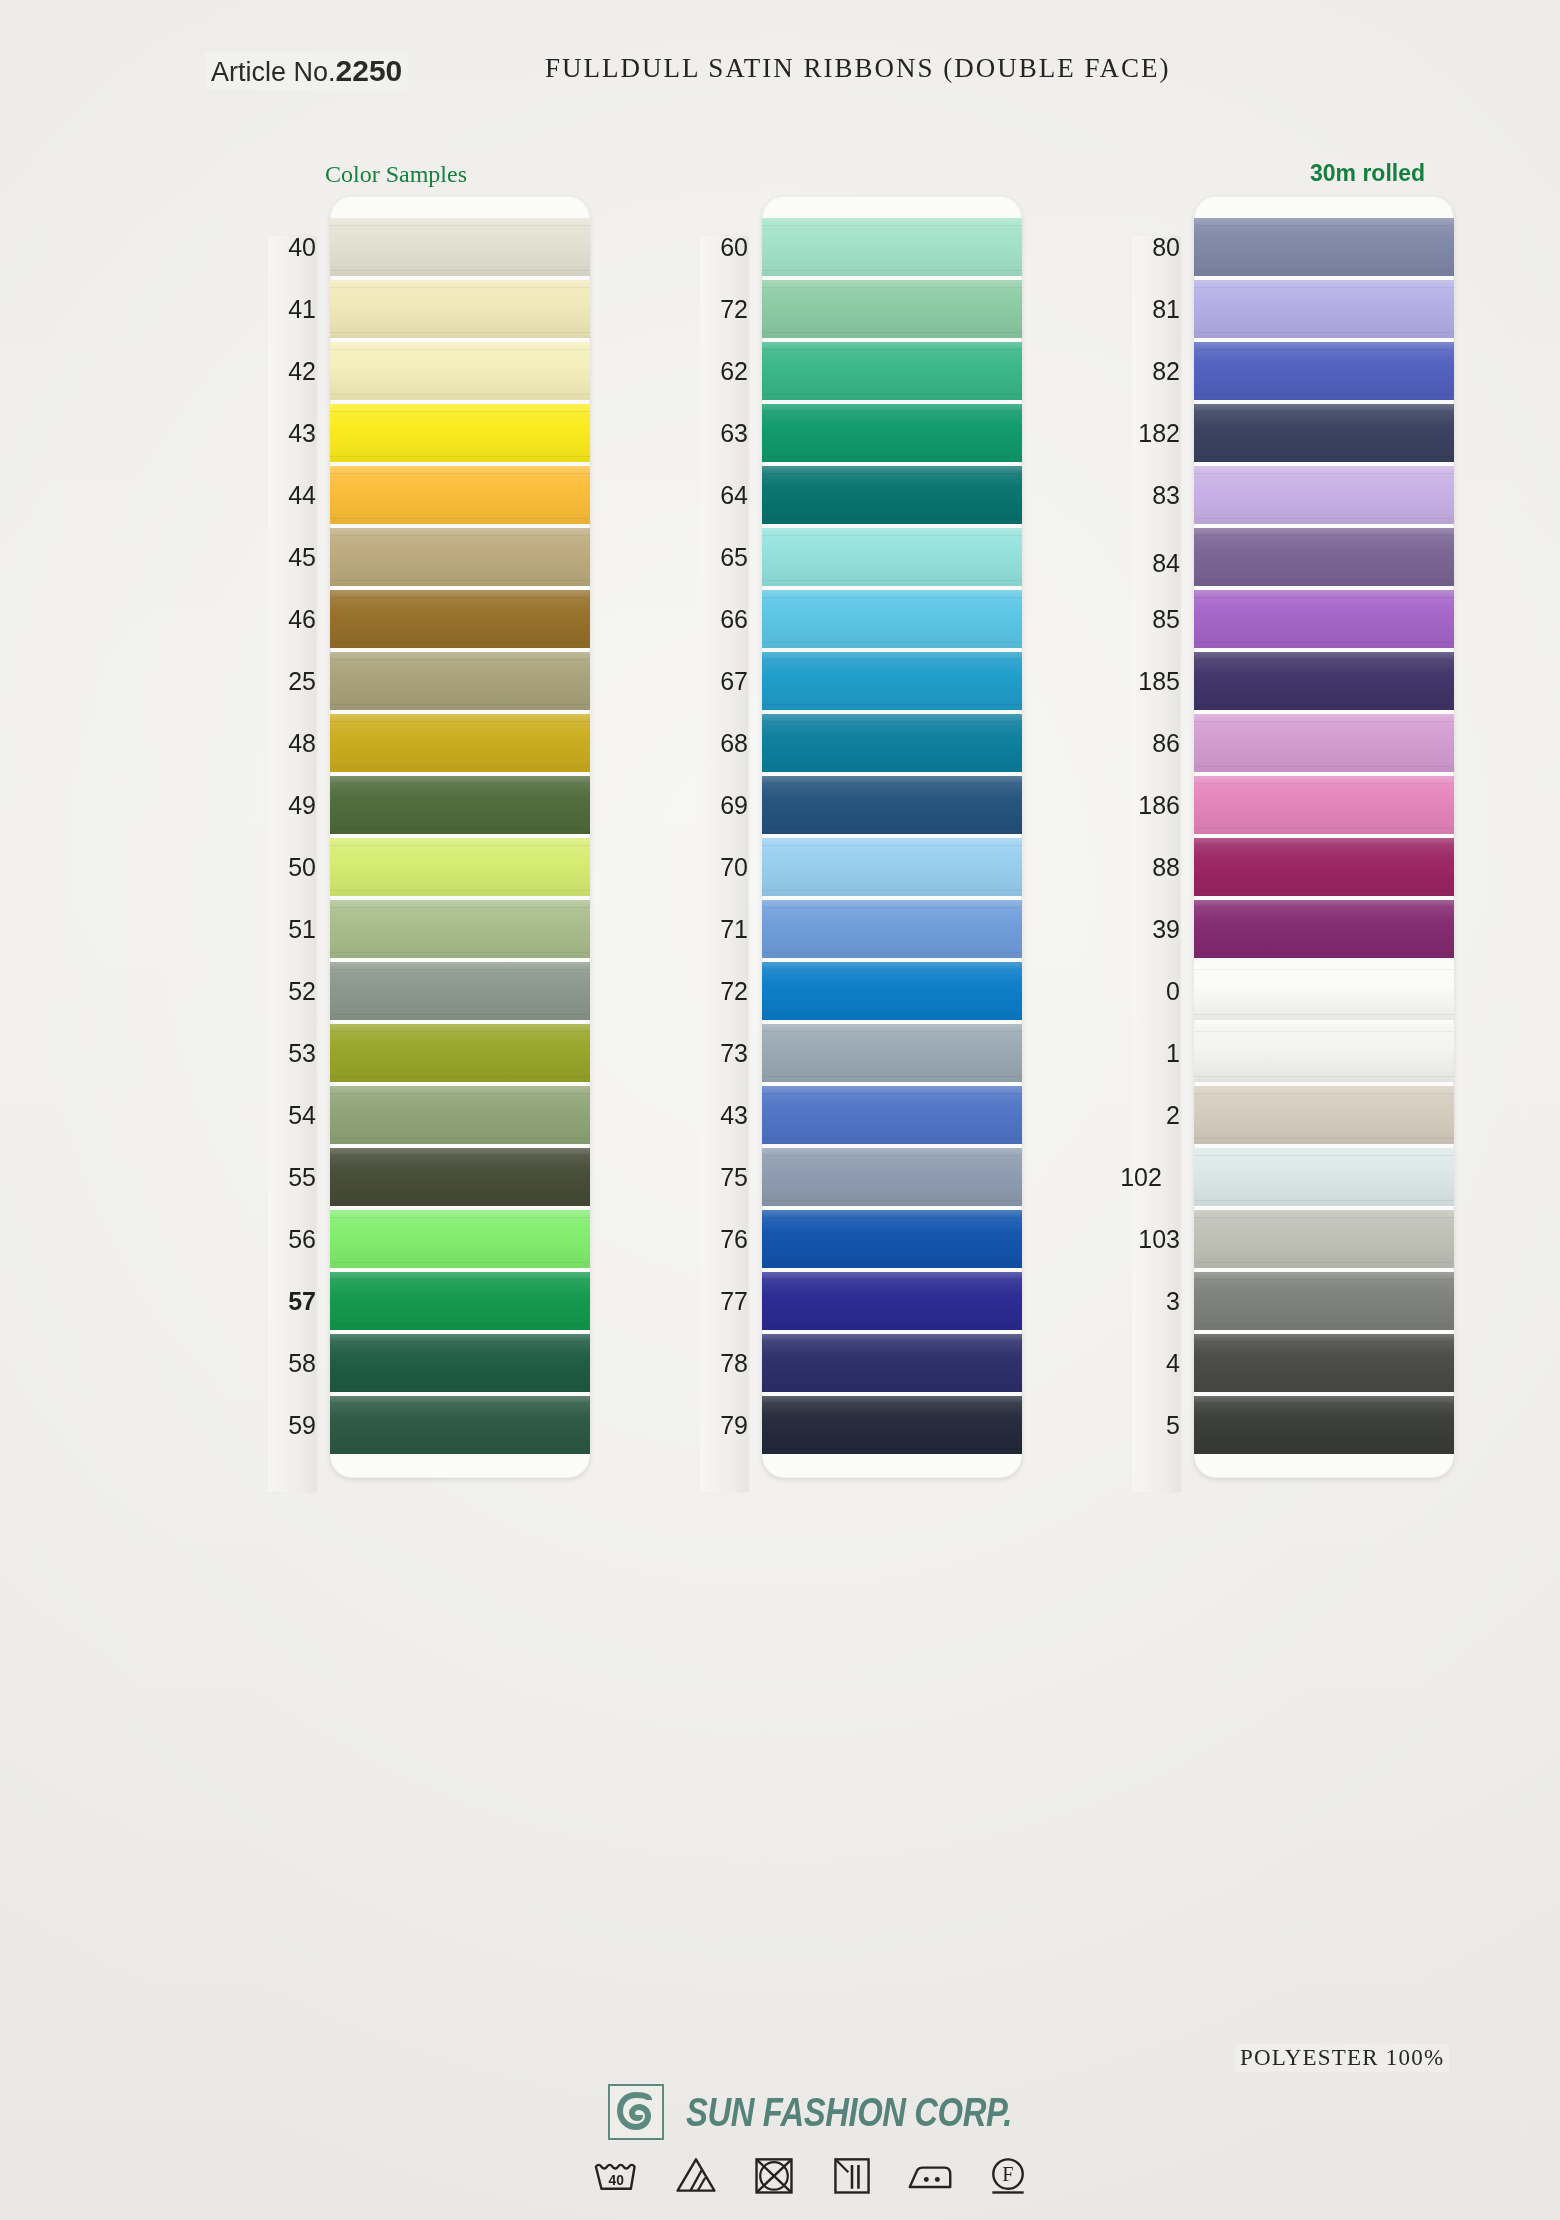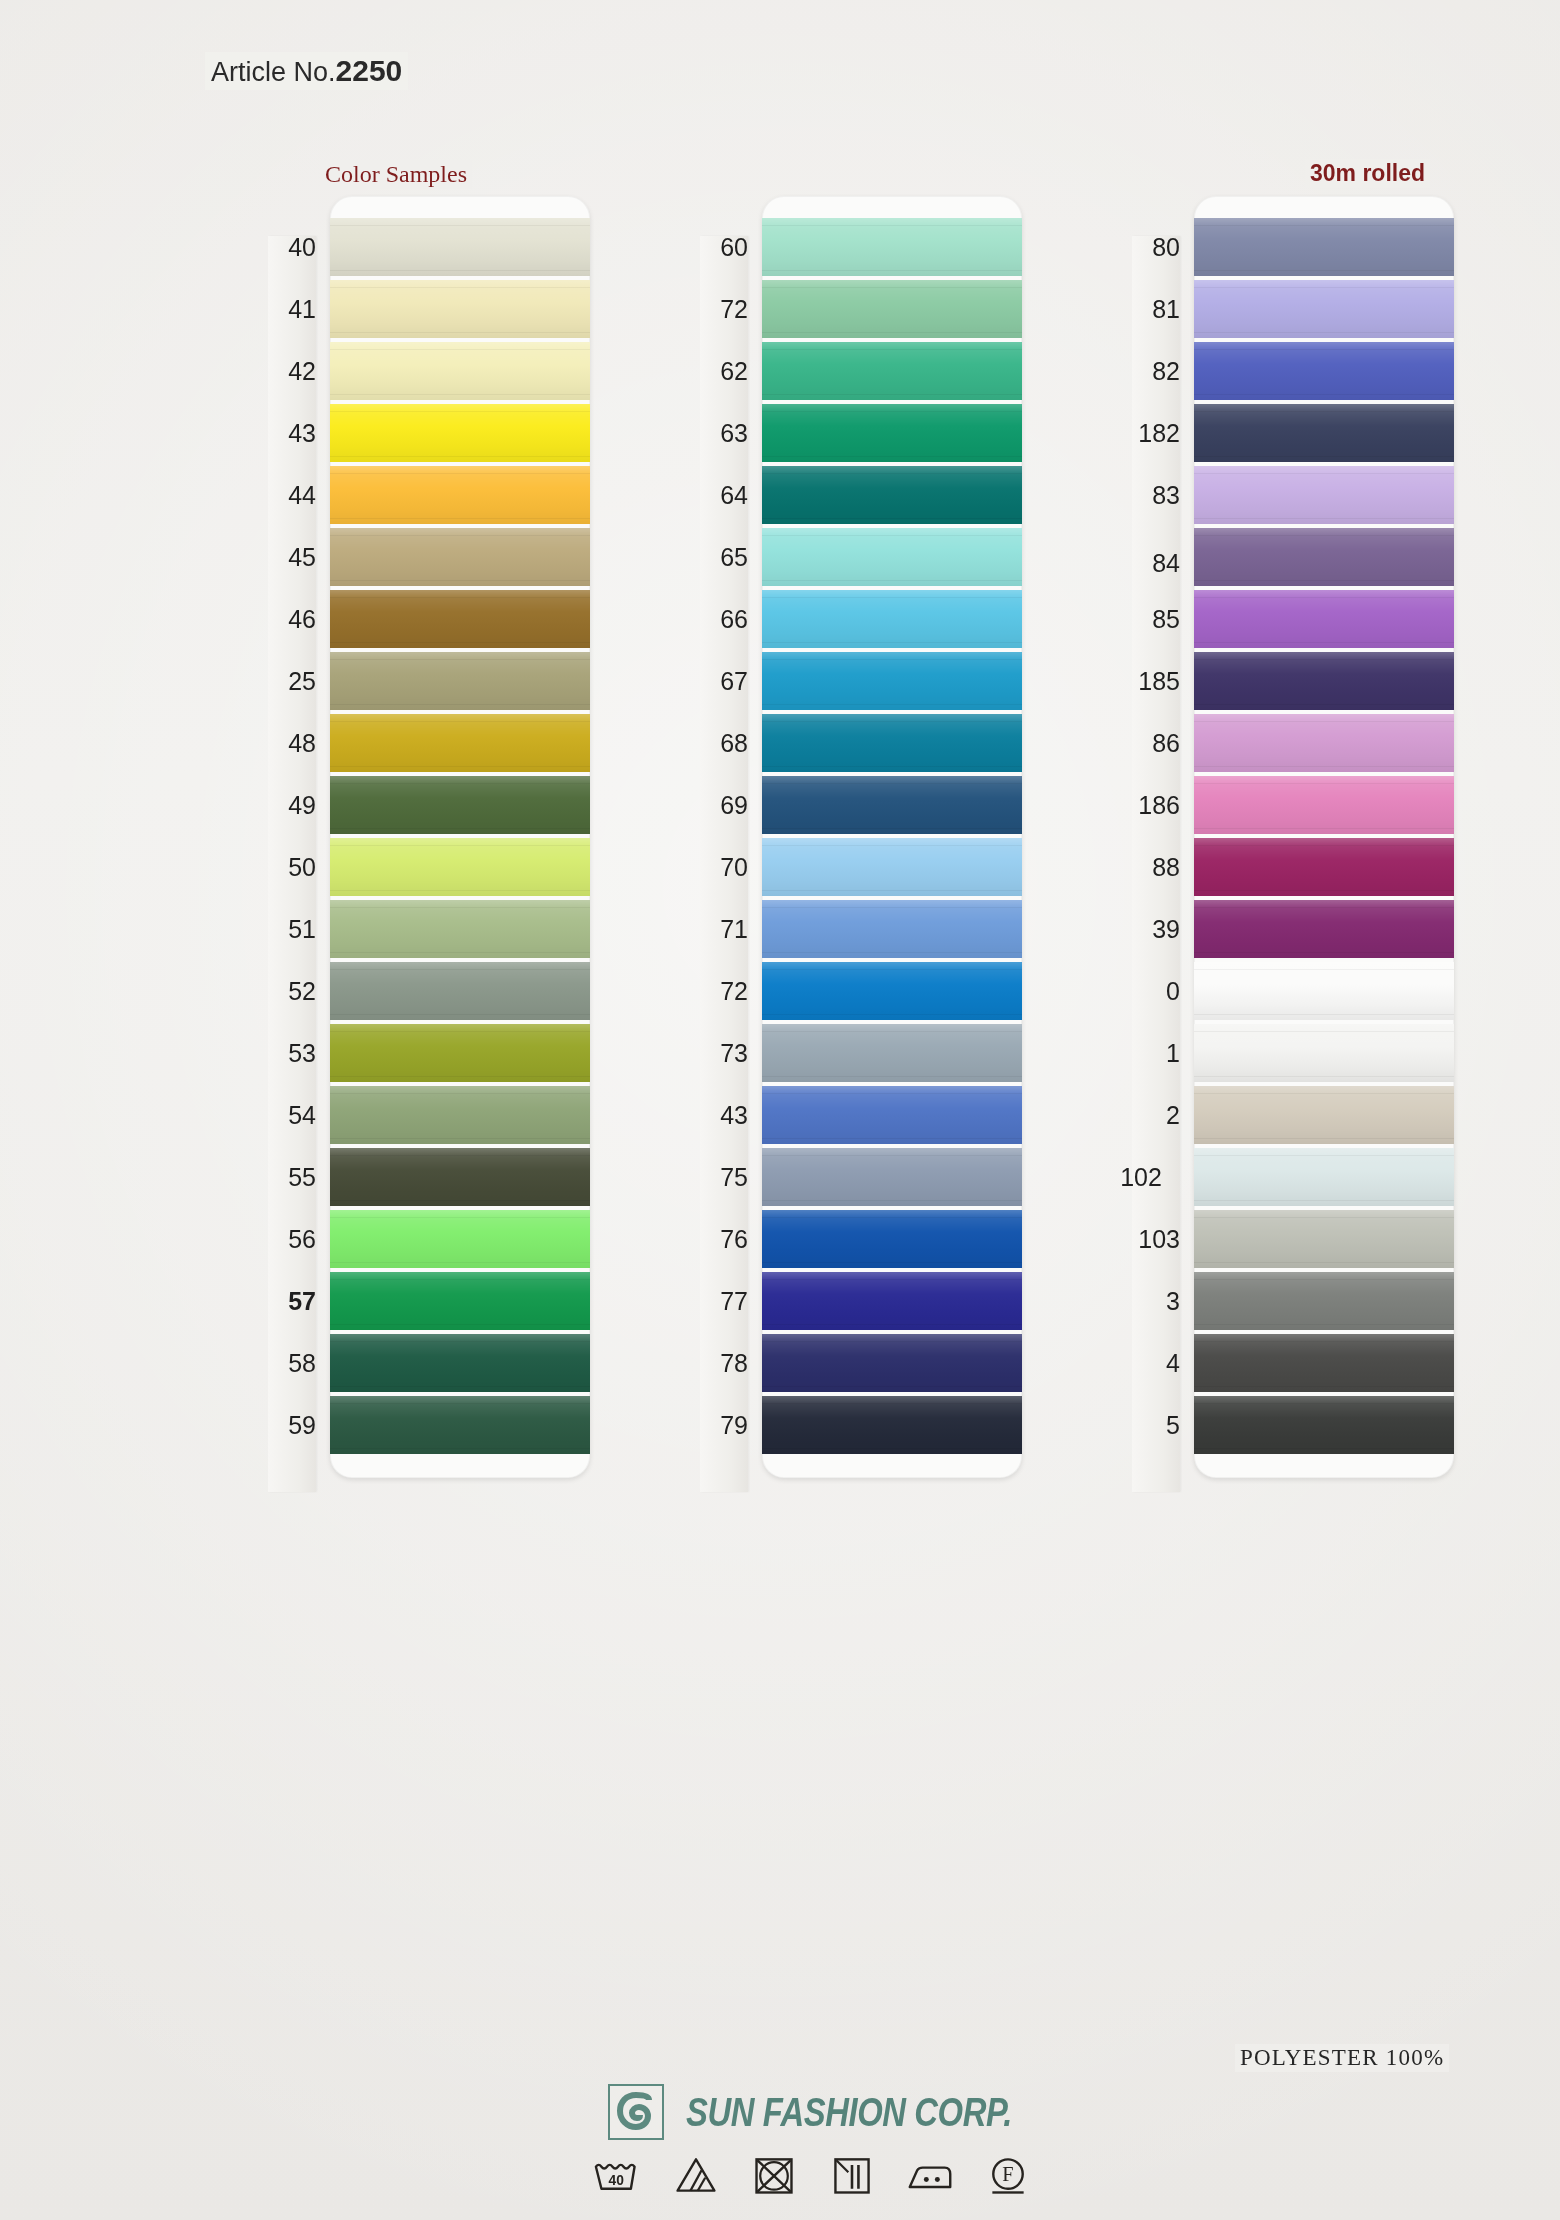--- a/index.html
+++ b/index.html
@@ -33,21 +33,21 @@
   .article-no .lbl{font-weight:500;}
   .main-title{
     position:absolute;left:545px;top:1px;
     font-family:"Liberation Serif", serif;
     font-size:27px;letter-spacing:2.0px;color:#232323;white-space:nowrap;
   }
 
   
   .cap{
     position:absolute;
-    font-size:24px;color:#7f1d1d;white-space:nowrap;
+    font-size:24px;color:#15803d;white-space:nowrap;
     background:rgba(240,239,236,0.8);padding:1px 5px;
   }
   .cap-left{left:320px;top:160px;font-family:"Liberation Serif",serif;}
   .cap-right{
     left:1305px;top:159px;
     font-family:"Liberation Sans",sans-serif;
     font-weight:bold;font-size:23px;
   }
 
   
@@ -140,20 +140,21 @@
 </style>
 </head>
 <body>
 
 <div class="paper-tex"></div>
 
 <div class="hdr">
   <div class="article-no">
     <span class="lbl">Article </span><span class="lbl">No.</span><span class="big">2250</span>
   </div>
+  <div class="main-title">FULLDULL SATIN RIBBONS  (DOUBLE FACE)</div>
 </div>
 
 <div class="cap cap-left">Color Samples</div>
 <div class="cap cap-right">30m rolled</div>
 
 <div class="col col-1">
   <div class="numstrip" style="height: 1256px;"></div>
   <div class="codes">
       <div class="code" style="top: 39px;">40</div>
       <div class="code" style="top: 101px;">41</div>

